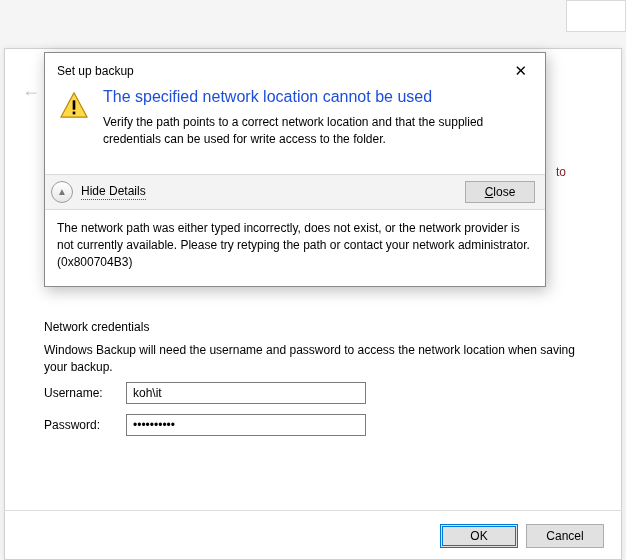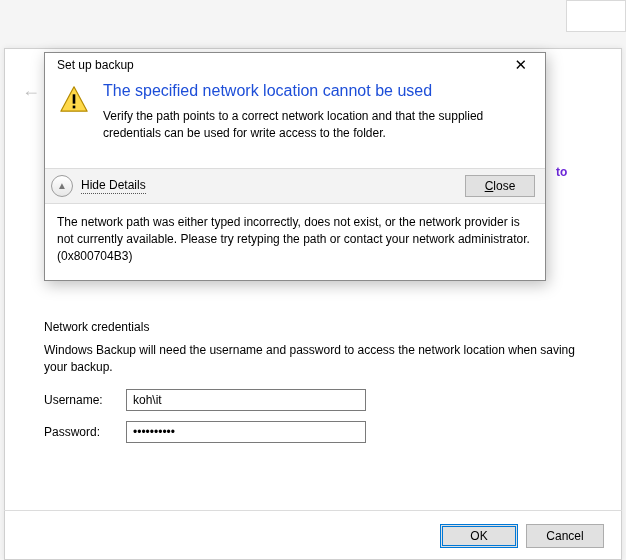--- a/index.html
+++ b/index.html
@@ -37,32 +37,31 @@
     position: absolute;
     left: 22px; top: 80px;
     font-size: 18px;
     color: #bfbfbf;
     user-select: none;
   }
   .bg-text-to {
     position: absolute;
     left: 556px; top: 165px;
     font-size: 12px;
-    color: #6d28d9;
-    font-weight: bold;
+    color: #7f1d1d;
   }
 
   
   .cred-section {
     position: absolute;
     left: 44px; top: 320px;
     right: 32px;
   }
   .cred-title { margin-bottom: 8px; }
-  .cred-desc { margin-bottom: 13px; line-height: 1.4; }
+  .cred-desc { margin-bottom: 6px; line-height: 1.4; }
   .cred-row {
     display: flex;
     align-items: center;
     margin-bottom: 10px;
   }
   .cred-label { width: 82px; }
   .cred-input {
     width: 240px;
     height: 22px;
     border: 1px solid #7a7a7a;
@@ -106,21 +105,21 @@
     width: 502px;
     background: #fff;
     border: 1px solid #8a8a8a;
     box-shadow: 2px 4px 14px rgba(0,0,0,.25);
     box-sizing: border-box;
   }
   .dlg-titlebar {
     display: flex;
     align-items: center;
     justify-content: space-between;
-    padding: 2px 10px 6px 12px;
+    padding: 8px 10px 6px 12px;
     font-size: 12px;
   }
   .dlg-close {
     font-size: 15px;
     line-height: 1;
     padding: 2px 8px;
     cursor: pointer;
     user-select: none;
   }
   .dlg-body {

